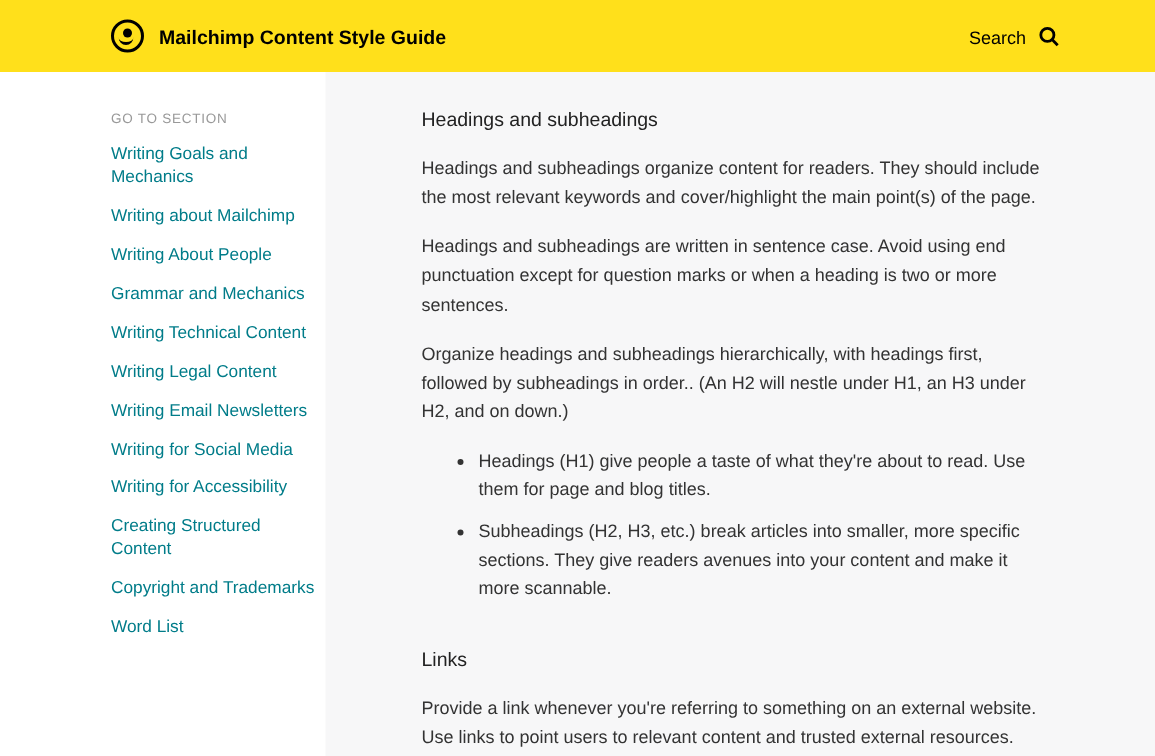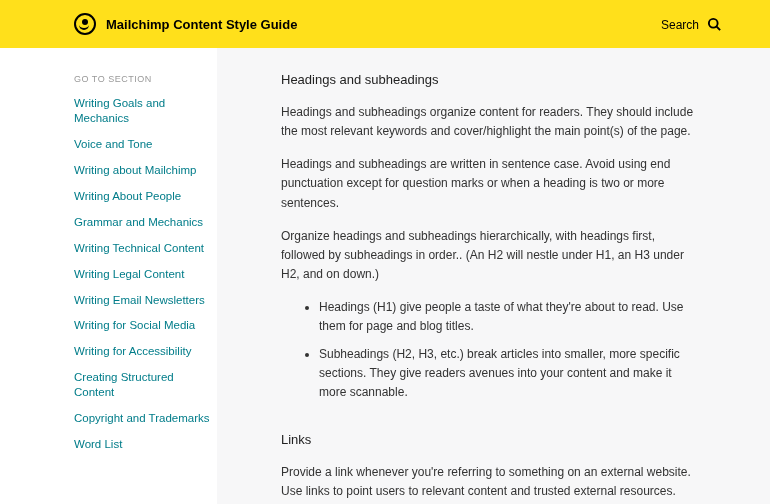--- a/index.html
+++ b/index.html
@@ -1,17 +1,17 @@
 <!DOCTYPE html>
 <html><head>
 <meta charset="utf-8">
 <style>
 *{box-sizing:border-box;margin:0;padding:0}
 body{font-family:"Helvetica Neue",Helvetica,Arial,sans-serif;font-size:12px;color:#333;background:#fff}
-.hdr{background:#ffe01b;height:48px;display:flex;align-items:center;justify-content:space-between;padding:0 48px 0 74px}
+.hdr{background:#ffe01b;height:48px;display:flex;align-items:center;justify-content:space-between;padding:0 63px 0 74px}
 .hdr-l{display:flex;align-items:center;gap:10px}
 .logo{width:22px;height:22px;border:2px solid #000;border-radius:50%;position:relative;background:#ffe01b}
 .logo::before{content:"";position:absolute;width:6px;height:6px;background:#000;border-radius:50%;top:4px;left:6px}
 .logo::after{content:"";position:absolute;width:10px;height:5px;border-bottom:2px solid #000;border-radius:0 0 10px 10px;top:8px;left:3px}
 .hdr-title{font-weight:700;font-size:13px;color:#000}
 .hdr-r{display:flex;align-items:flex-end;gap:8px;color:#000;font-size:12px;cursor:pointer}
 .page{display:flex;min-height:456px}
 .sb{width:217px;flex-shrink:0;padding:26px 0 0 74px;background:#fff}
 .sb-h{font-size:9px;letter-spacing:0.5px;color:#999;margin-bottom:12px}
 .sb a{display:block;font-size:11.5px;color:#007c89;text-decoration:none;margin-bottom:11px;line-height:1.3}
@@ -38,21 +38,20 @@
         <line x1="21" y1="21" x2="15" y2="15"></line>
       </svg>
   </div>
 </div>
 
 <div class="page">
   <nav class="sb">
     <div class="sb-h">GO TO SECTION</div>
     <div id="sb-links">
         <a href="#">Writing Goals and Mechanics</a>
-        <a href="#">Voice and Tone</a>
         <a href="#">Writing about Mailchimp</a>
         <a href="#">Writing About People</a>
         <a href="#">Grammar and Mechanics</a>
         <a href="#">Writing Technical Content</a>
         <a href="#">Writing Legal Content</a>
         <a href="#">Writing Email Newsletters</a>
         <a href="#">Writing for Social Media</a>
         <a href="#">Writing for Accessibility</a>
         <a href="#">Creating Structured Content</a>
         <a href="#">Copyright and Trademarks</a>

